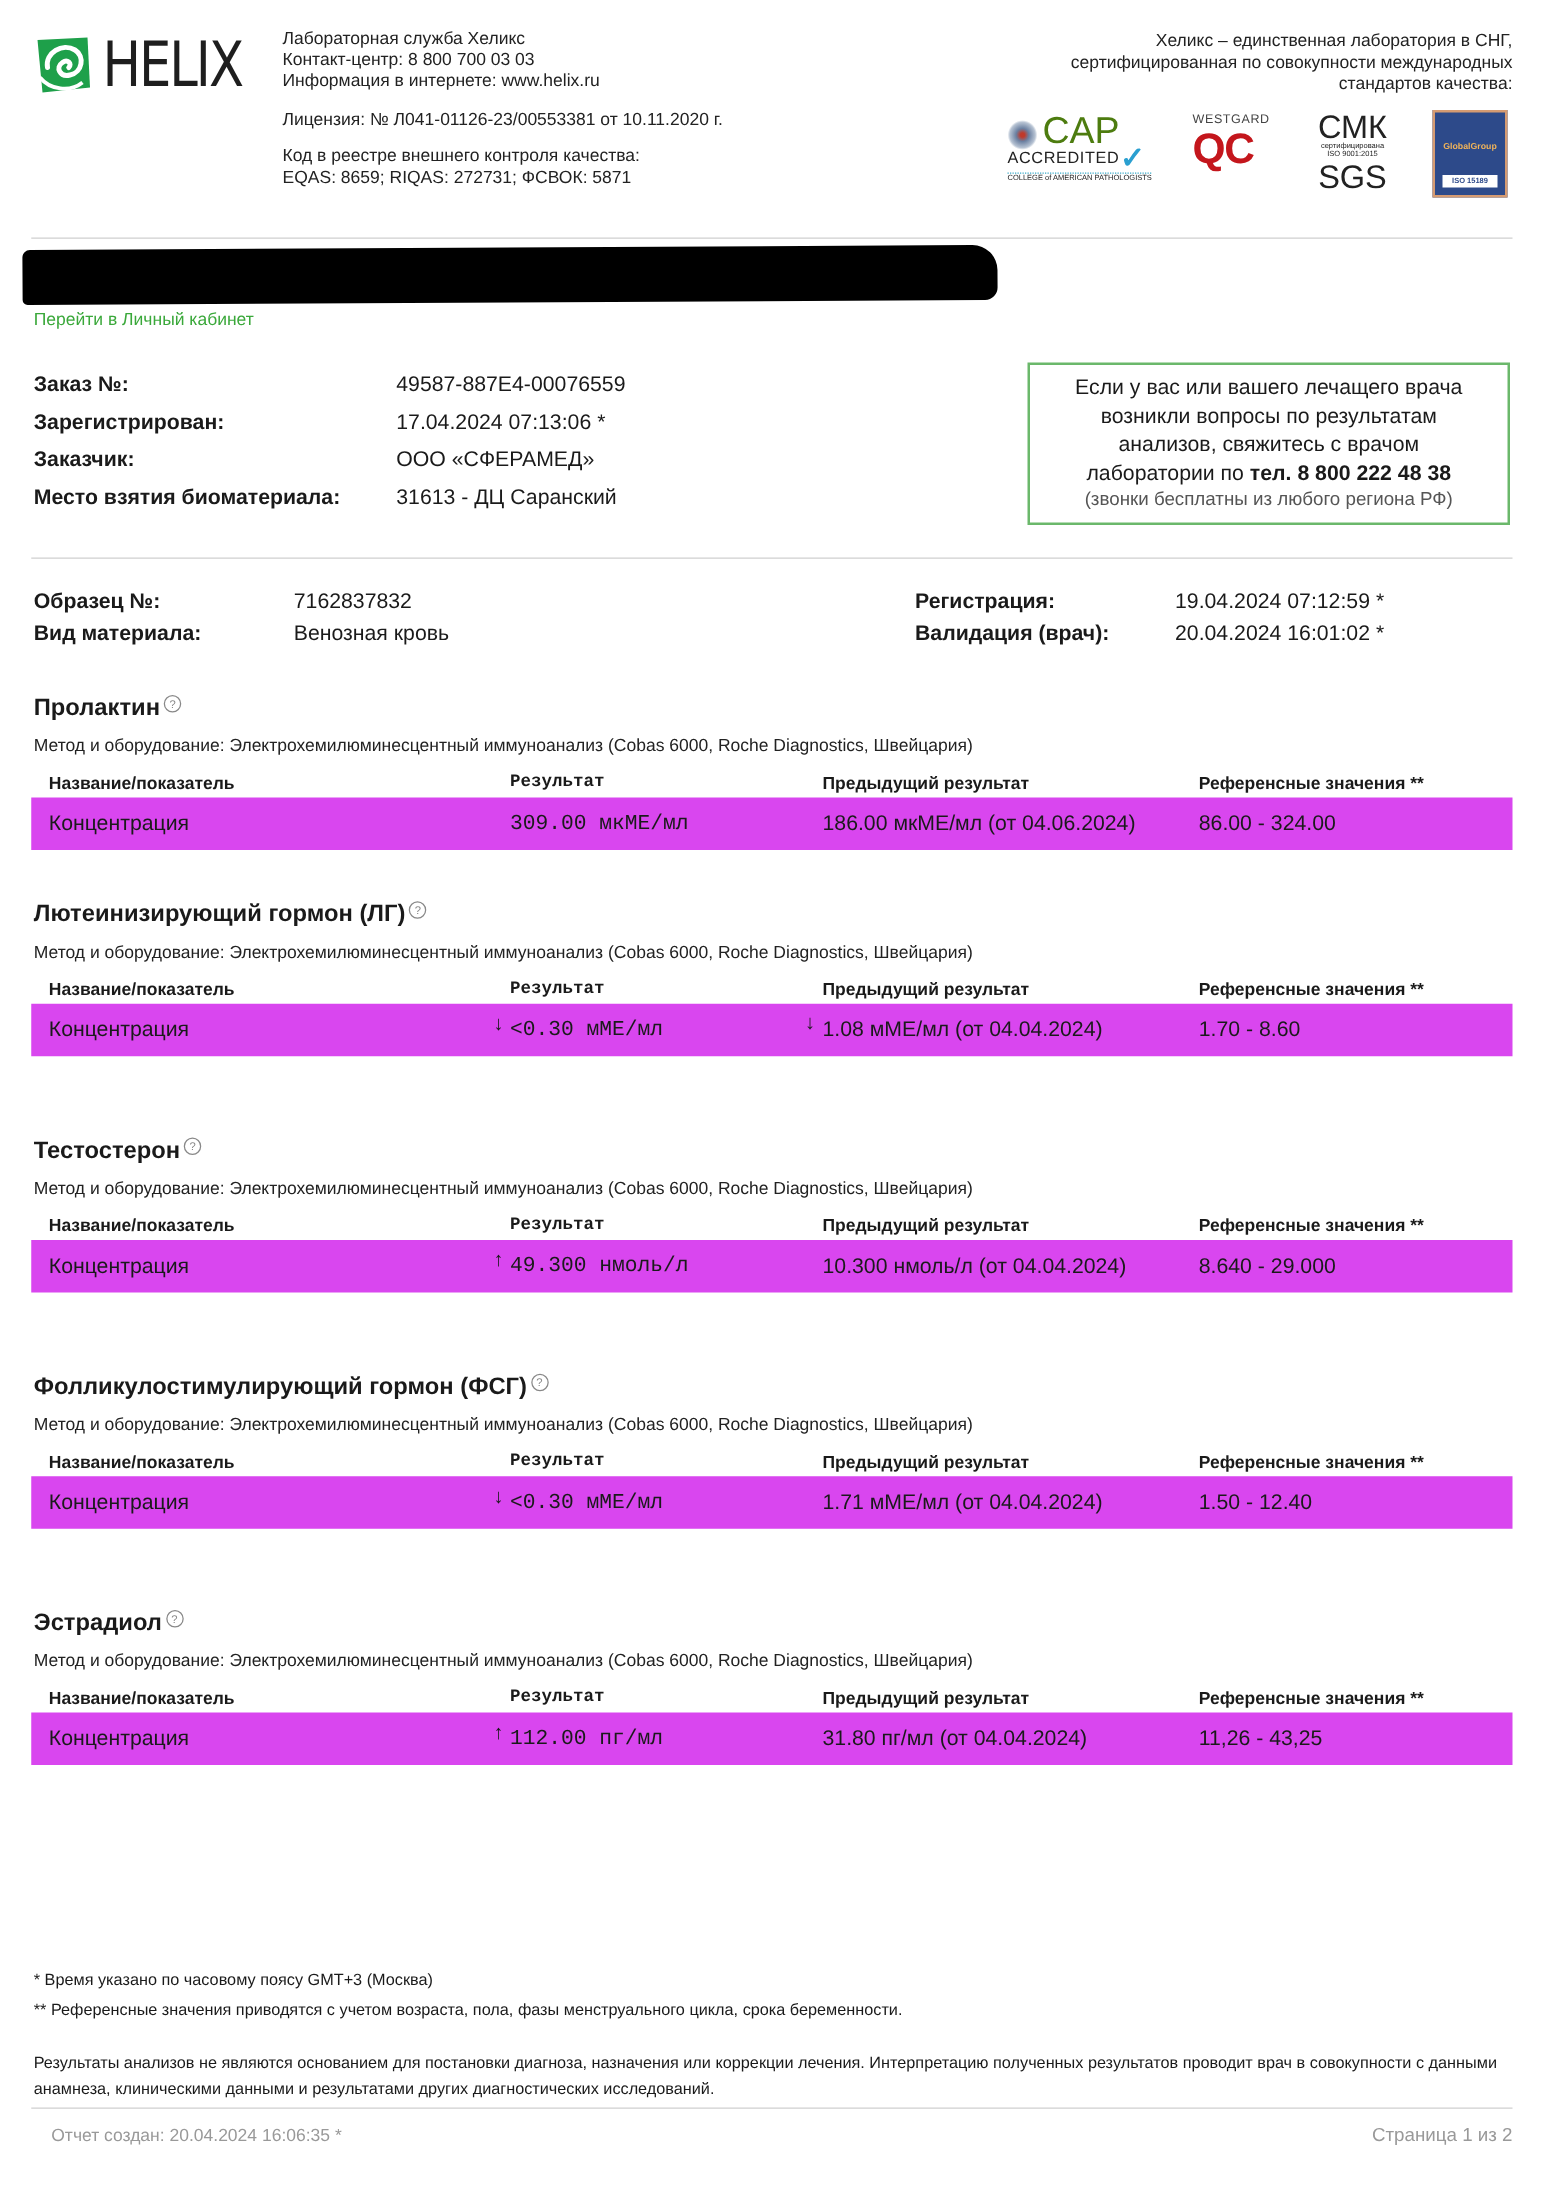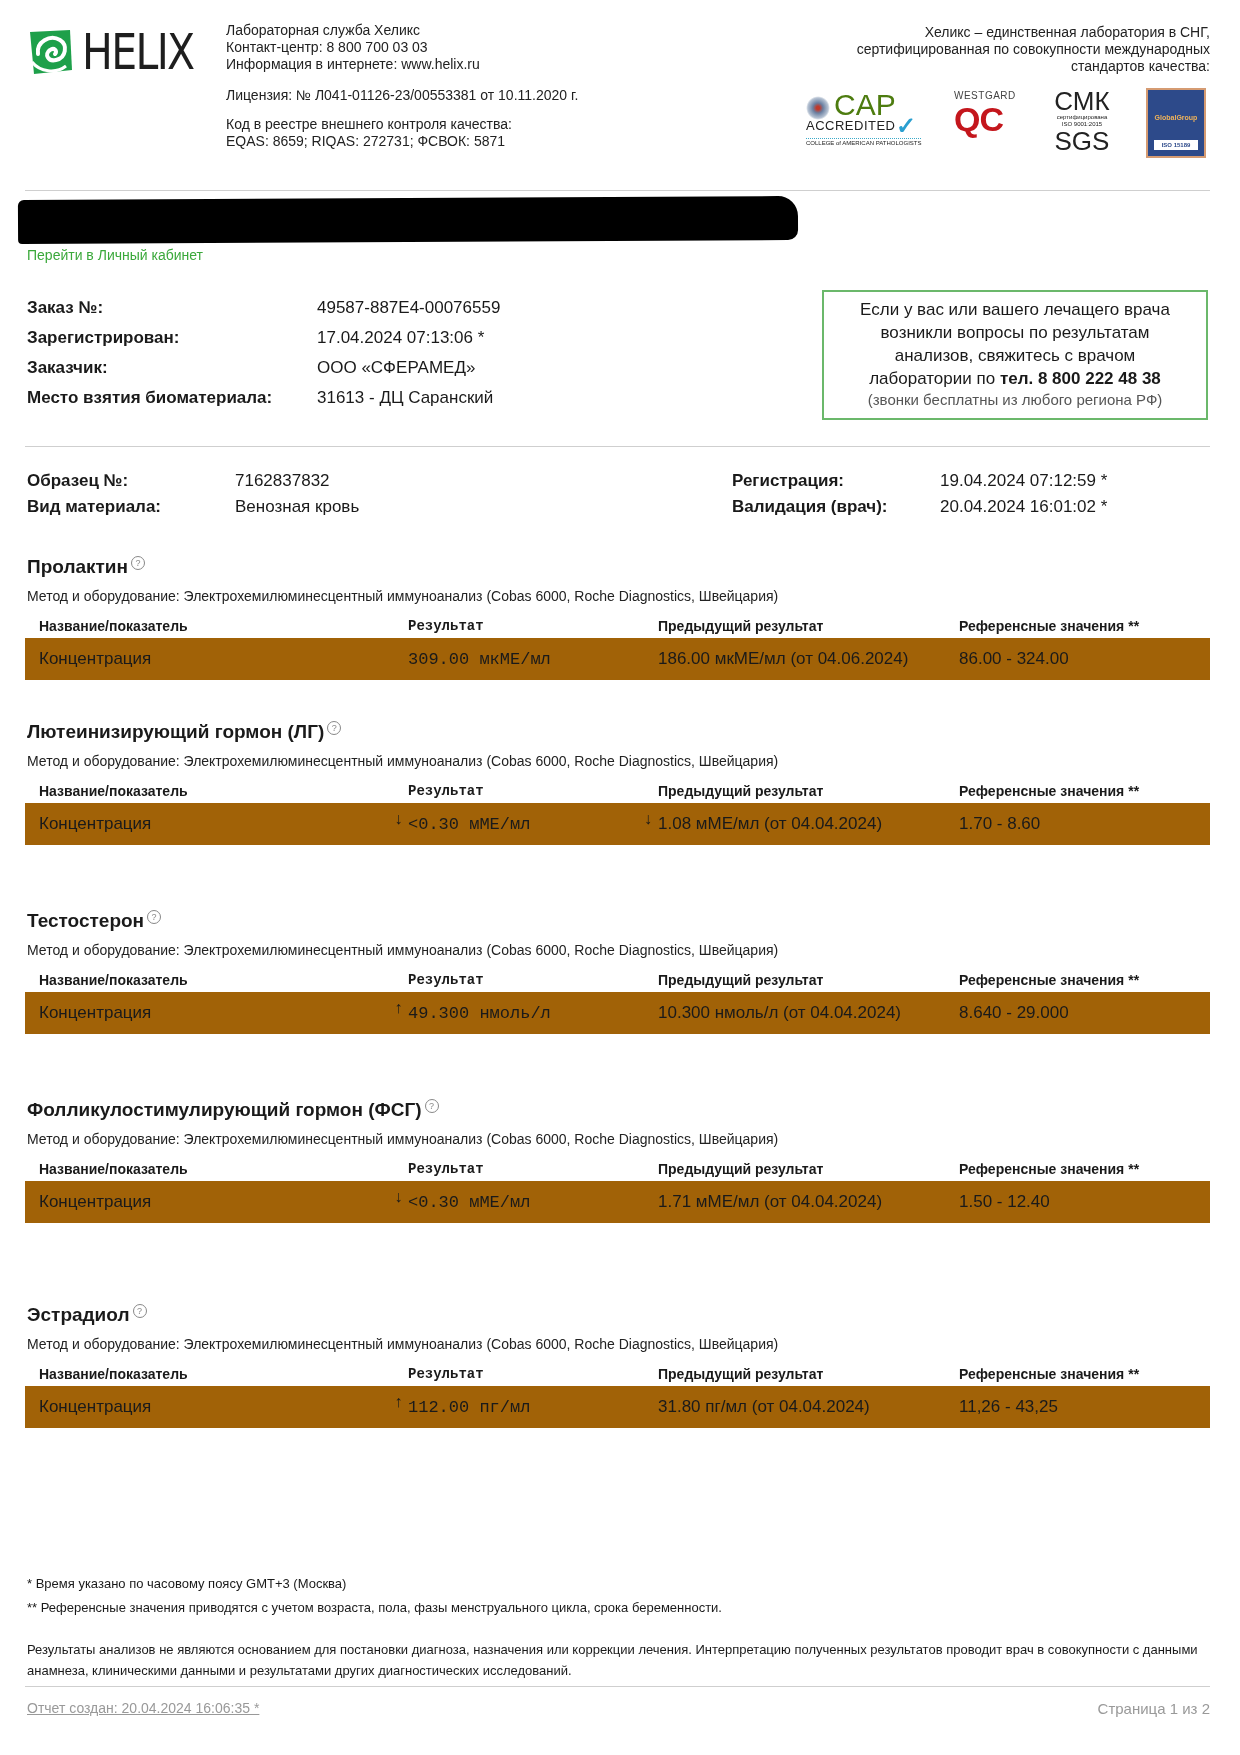--- a/index.html
+++ b/index.html
@@ -65,33 +65,33 @@
   .sample-right { left: 732px; }
   .sample-right .lbl { width: 208px; }
 
   
   .test { position: absolute; left: 25px; width: 1185px; }
   .test-title { font-size: 19px; font-weight: bold; padding-left: 2px; display: flex; align-items: flex-start; height: 26px; }
   .help-icon { display: inline-block; width: 12px; height: 12px; border: 1px solid #888; border-radius: 50%;
                font-size: 9px; line-height: 12px; text-align: center; color: #888; margin-left: 3px; margin-top: 0px; font-weight: normal; }
   .method { font-size: 14px; color: #222; margin-top: 6px; padding-left: 2px; height: 18px; }
   .thead { display: flex; font-size: 14px; font-weight: bold; margin-top: 12px; height: 16px; }
-  .trow { display: flex; background: #a16207; font-size: 17px; height: 42px; align-items: center; margin-top: 4px; }
+  .trow { display: flex; background: #d946ef; font-size: 17px; height: 42px; align-items: center; margin-top: 4px; }
   .c1 { width: 383px; padding-left: 14px; box-sizing: border-box; }
   .c2 { width: 250px; position: relative; box-sizing: border-box; padding-left: 0; font-family: Liberation Mono, monospace; }
   .c3 { width: 301px; position: relative; box-sizing: border-box; }
   .c4 { width: 246px; box-sizing: border-box; }
   .thead .c2, .thead .c3 { padding-left: 0; }
   .flag { position: absolute; left: -14px; top: -4px; font-size: 16px; }
   .val-wrap { position: relative; display: inline-block; }
 
   
   .notes { left: 27px; top: 1572px; font-size: 13px; line-height: 24px; }
   .disclaimer { left: 27px; top: 1639px; width: 1190px; font-size: 13px; line-height: 21px; }
-  .footer-left { left: 27px; top: 1700px; font-size: 14px; color: #999; text-decoration: underline; }
+  .footer-left { left: 41px; top: 1700px; font-size: 14px; color: #999; }
   .footer-right { right: 30px; top: 1700px; font-size: 15px; color: #999; }
 </style>
 </head>
 <body>
 
 <div class="abs logo">
   <div class="logo-mark">
     <svg width="50" height="52" viewBox="0 0 50 52">
       <path d="M4 6 L44 4 L46 44 L8 48 Z" fill="#1ea04a"></path>
       <path d="M12 28 C10 16 24 8 34 14 C42 19 40 32 30 34 C22 36 18 28 24 24 C28 21 32 25 29 28" fill="none" stroke="#fff" stroke-width="4" stroke-linecap="round"></path>
@@ -303,21 +303,21 @@
         </div>
         <div class="c3">
           <span class="val-wrap">
             <span class="flag"></span>
             <span>1.71 мМЕ/мл (от 04.04.2024)</span>
           </span>
         </div>
         <div class="c4">1.50 - 12.40</div>
       </div>
     </div>
-    <div class="test" style="top: 1288px; margin-top: 16px;">
+    <div class="test" style="top: 1288px;">
       <div class="test-title">
         <span>Эстрадиол</span>
         <span class="help-icon">?</span>
       </div>
       <div class="method">Метод и оборудование: Электрохемилюминесцентный иммуноанализ (Cobas 6000, Roche Diagnostics, Швейцария)</div>
       <div class="thead">
         <div class="c1">Название/показатель</div>
         <div class="c2">Результат</div>
         <div class="c3">Предыдущий результат</div>
         <div class="c4">Референсные значения **</div>

